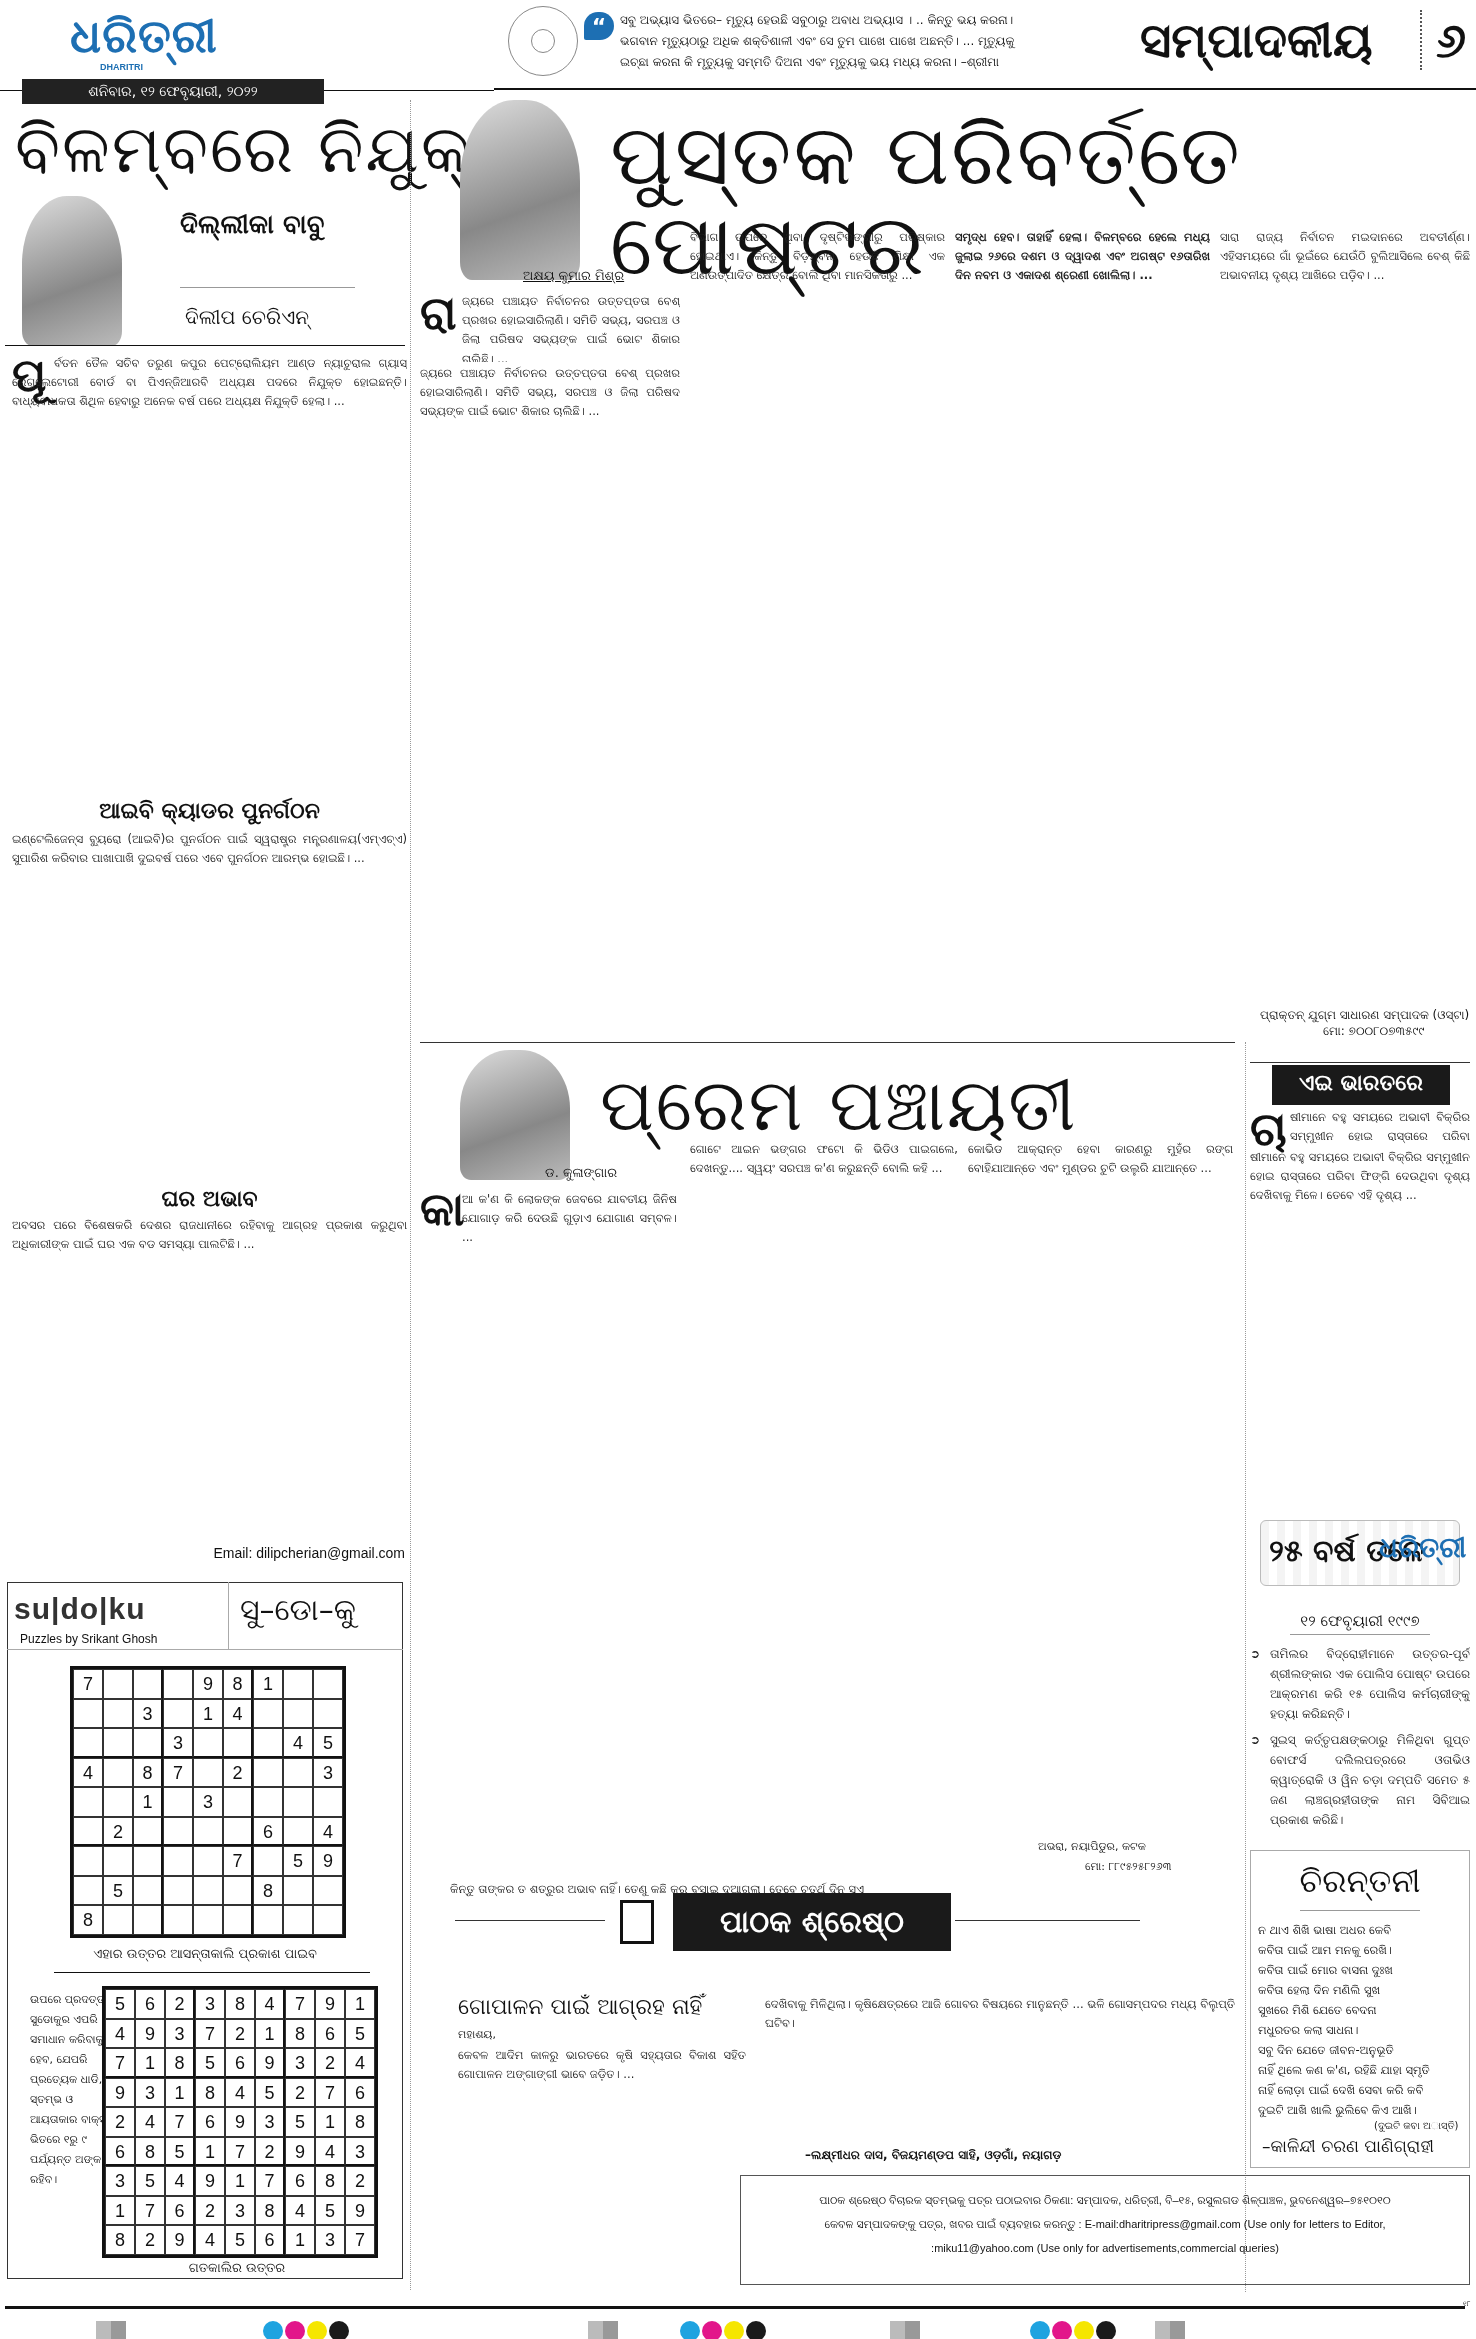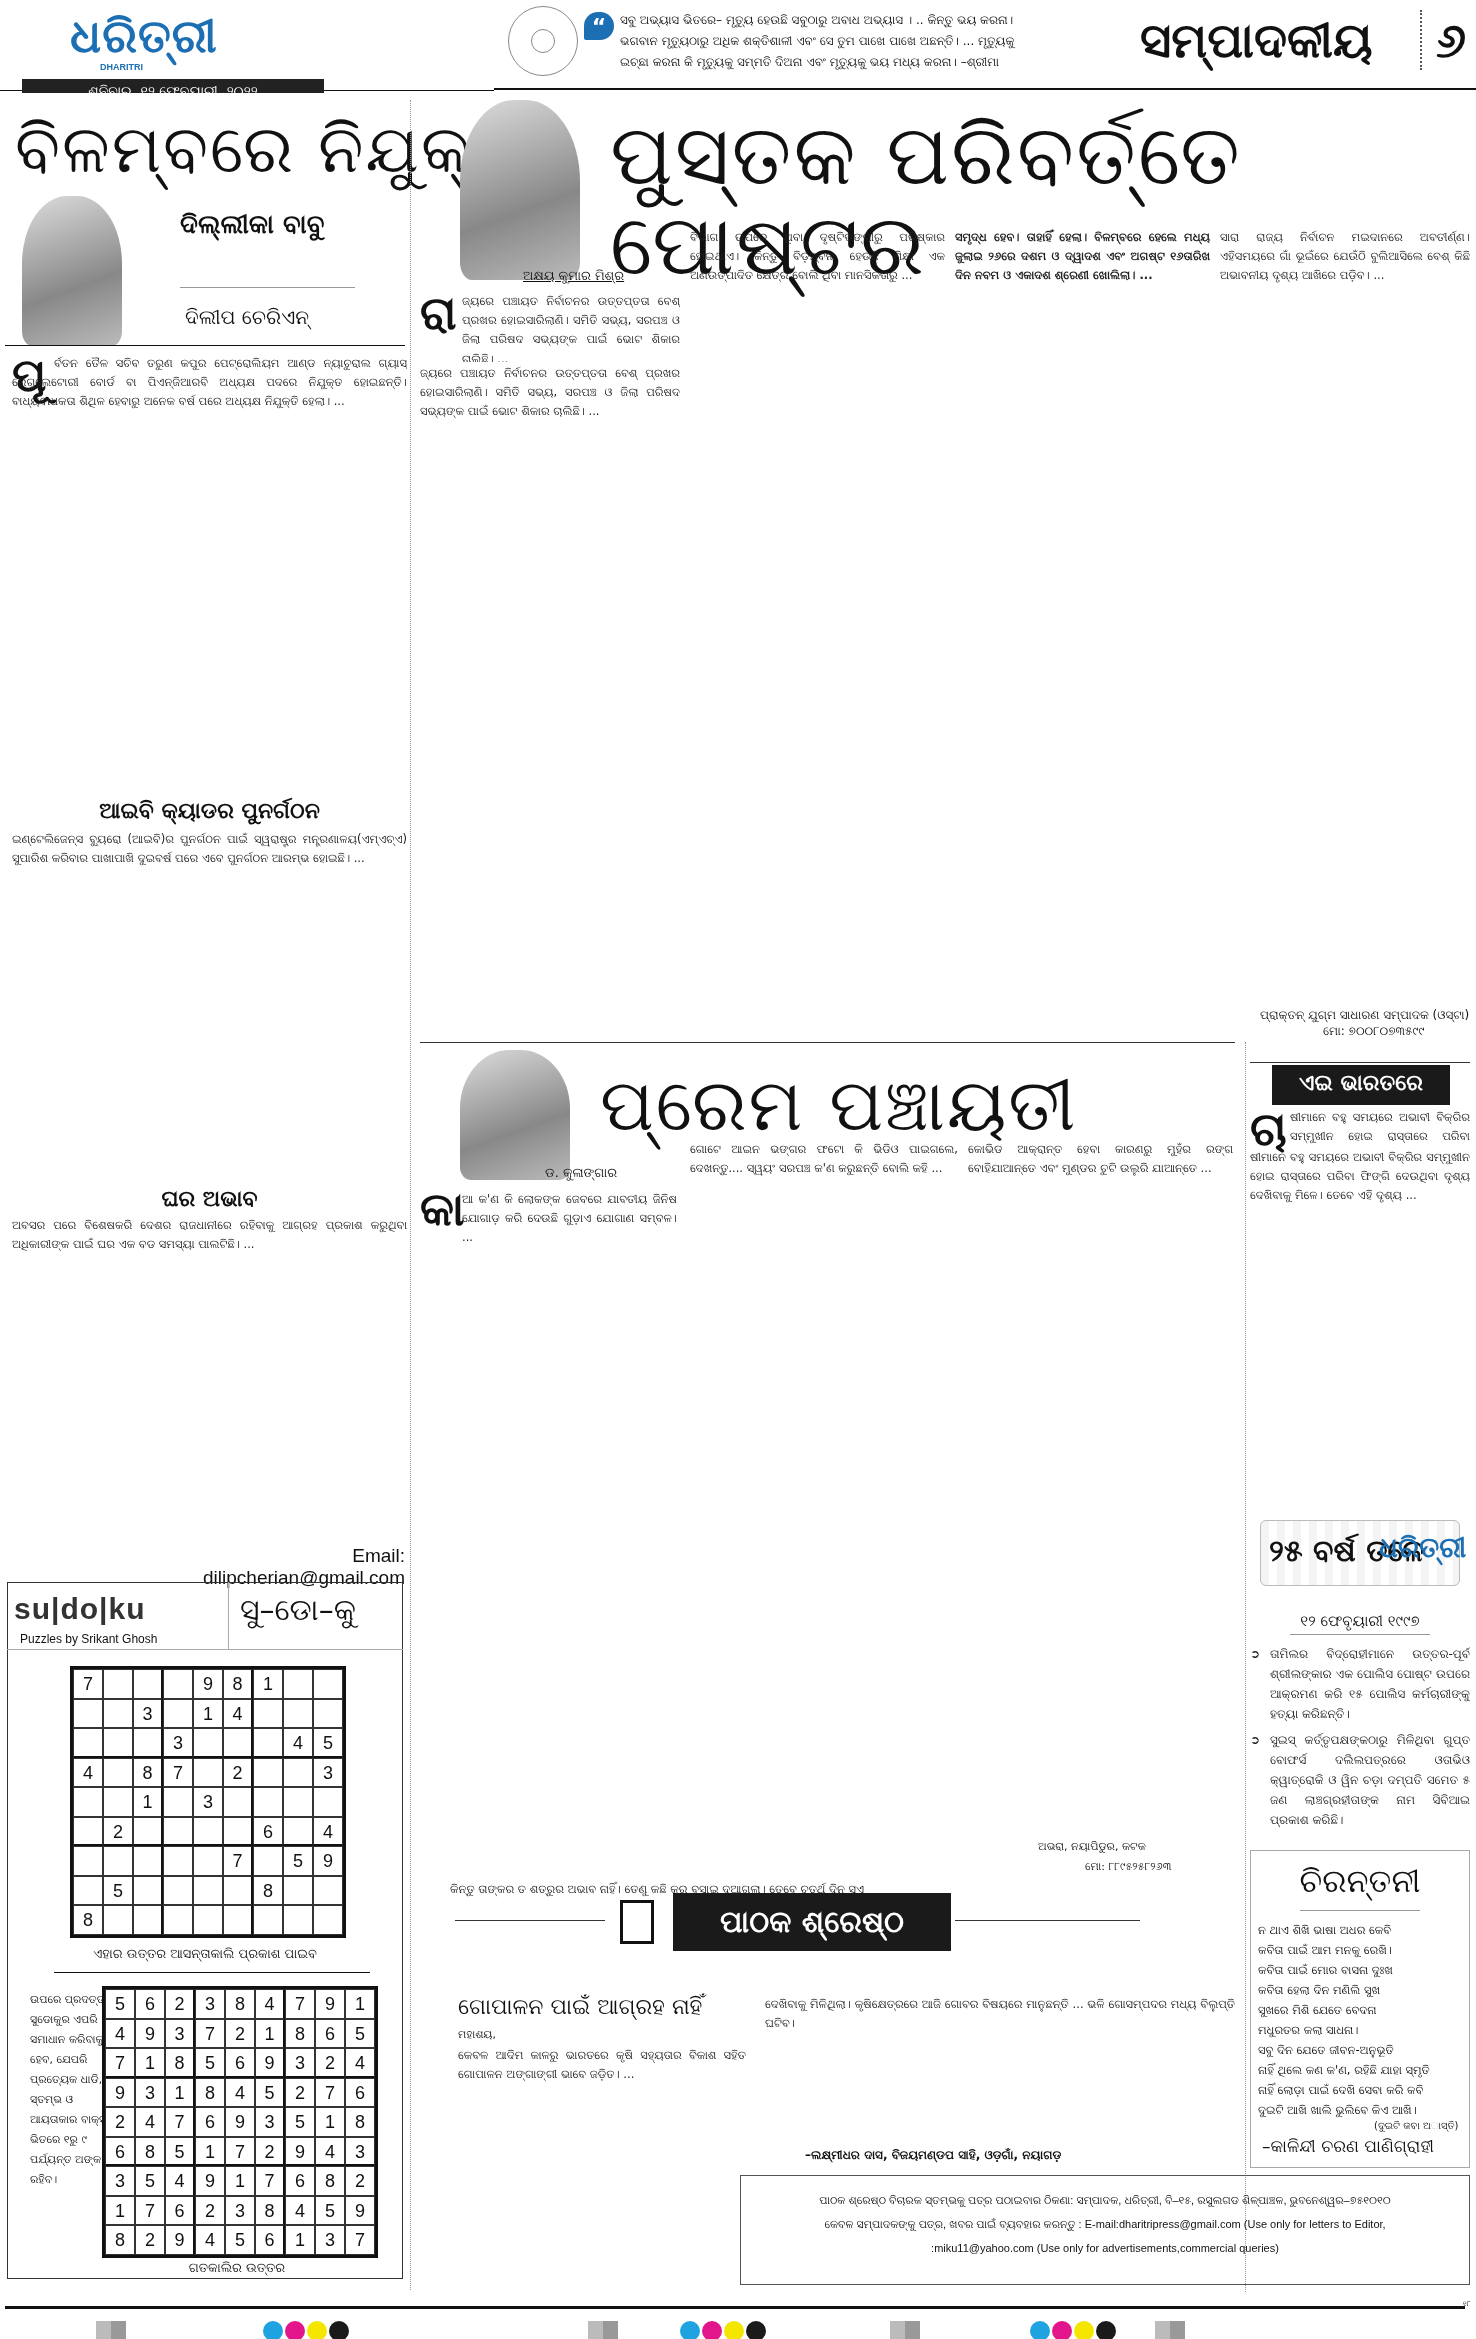--- a/index.html
+++ b/index.html
@@ -2,21 +2,21 @@
 <html><head>
 <meta charset="utf-8">
 <style>
   * { box-sizing: border-box; margin: 0; padding: 0; }
   body { width: 1476px; height: 2339px; background: #fff; font-family: "DejaVu Sans", sans-serif; color: #111; position: relative; overflow: hidden; }
   .abs { position: absolute; }
   .masthead-logo { left: 70px; top: 10px; width: 130px; height: 70px; }
   .logo-word { font-size: 46px; color: #1d6fb3; font-weight: bold; line-height: 52px; letter-spacing: 1px; }
   .logo-sub { font-size: 9px; color: #1d6fb3; font-weight: bold; font-family: "Liberation Sans", sans-serif; margin-left: 30px; }
   .rule { background: #111; height: 2px; }
-  .datebar { left: 22px; top: 79px; width: 302px; height: 14px; background: #222; color: #fff; font-size: 14px; text-align: center; line-height: 25px; }
+  .datebar { left: 22px; top: 79px; width: 302px; height: 25px; background: #222; color: #fff; font-size: 14px; text-align: center; line-height: 25px; }
   .quote-wheel { left: 508px; top: 6px; width: 70px; height: 70px; border: 1.5px solid #888; border-radius: 50%; }
   .quote-wheel:after { content: ""; position: absolute; left: 22px; top: 22px; width: 22px; height: 22px; border: 1.5px solid #888; border-radius: 50%; }
   .quote-mark { left: 584px; top: 12px; width: 30px; height: 28px; background: #1d6fb3; border-radius: 14px 14px 14px 2px; color: #fff; font-size: 22px; font-weight: bold; text-align: center; line-height: 30px; }
   .quote-text { left: 620px; top: 10px; width: 400px; font-size: 12px; line-height: 21px; }
   .section-title { left: 1140px; top: 10px; font-size: 48px; font-weight: bold; line-height: 60px; }
   .page-num { left: 1420px; top: 10px; font-size: 48px; font-weight: bold; line-height: 60px; border-left: 2px dotted #555; padding-left: 14px; }
   .headline-big { font-size: 72px; line-height: 90px; font-weight: normal; letter-spacing: 2px; }
   .photo { background: linear-gradient(160deg,#ddd,#888 60%,#bbb); border-radius: 45% 45% 10% 10%; }
   .byline { font-size: 20px; line-height: 28px; }
   .col-text { font-size: 11.5px; line-height: 19.2px; text-align: justify; color: #222; overflow: hidden; }
@@ -56,21 +56,21 @@
 <div class="abs" style="left:180px;top:287px;width:175px;height:1px;background:#999;"></div>
 <div class="abs byline" style="left:185px;top:303px;">ଦିଲୀପ ଚେରିଏନ୍</div>
 <div class="abs rule" style="left:5px;top:345px;width:400px;height:1px;"></div>
 
 <div class="abs big-initial" style="left:12px;top:352px;">ପୂ</div>
 <div class="abs col-text" style="left:12px;top:354px;width:395px;height:440px;text-indent:42px;">ର୍ବତନ ତୈଳ ସଚିବ ତରୁଣ କପୁର ପେଟ୍ରୋଲିୟମ ଆଣ୍ଡ ନ୍ୟାଚୁରାଲ ଗ୍ୟାସ୍ ରେଗୁଲେଟୋରୀ ବୋର୍ଡ ବା ପିଏନ୍‌ଜିଆରବି ଅଧ୍ୟକ୍ଷ ପଦରେ ନିଯୁକ୍ତ ହୋଇଛନ୍ତି। ବାଧ୍ୟବାଧକତା ଶିଥିଳ ହେବାରୁ ଅନେକ ବର୍ଷ ପରେ ଅଧ୍ୟକ୍ଷ ନିଯୁକ୍ତି ହେଲା। ...</div>
 <div class="abs subhead" style="left:12px;top:796px;width:395px;">ଆଇବି କ୍ୟାଡର ପୁନର୍ଗଠନ</div>
 <div class="abs col-text" style="left:12px;top:830px;width:395px;height:350px;">ଇଣ୍ଟେଲିଜେନ୍ସ ବ୍ୟୁରୋ (ଆଇବି)ର ପୁନର୍ଗଠନ ପାଇଁ ସ୍ୱରାଷ୍ଟ୍ର ମନ୍ତ୍ରଣାଳୟ(ଏମ୍ଏଚ୍ଏ) ସୁପାରିଶ କରିବାର ପାଖାପାଖି ଦୁଇବର୍ଷ ପରେ ଏବେ ପୁନର୍ଗଠନ ଆରମ୍ଭ ହୋଇଛି। ...</div>
 <div class="abs subhead" style="left:12px;top:1184px;width:395px;">ଘର ଅଭାବ</div>
 <div class="abs col-text" style="left:12px;top:1216px;width:395px;height:330px;">ଅବସର ପରେ ବିଶେଷକରି ଦେଶର ରାଜଧାନୀରେ ରହିବାକୁ ଆଗ୍ରହ ପ୍ରକାଶ କରୁଥିବା ଅଧିକାରୀଙ୍କ ପାଇଁ ଘର ଏକ ବଡ ସମସ୍ୟା ପାଲଟିଛି। ...</div>
-<div class="abs" style="left:200px;top:1545px;width:205px;font-family:'Liberation Sans',sans-serif;font-size:19px;text-align:right;">Email: dilipcherian@gmail.com</div>
+<div class="abs" style="left:200px;top:1545px;width:205px;font-family:'Liberation Sans',sans-serif;font-size:14px;text-align:right;">Email: dilipcherian@gmail.com</div>
 
 <div class="abs box" style="left:7px;top:1582px;width:396px;height:697px;"></div>
 <div class="abs" style="left:14px;top:1592px;font-family:'Liberation Sans',sans-serif;font-size:30px;font-weight:bold;color:#333;letter-spacing:1px;">su|do|ku</div>
 <div class="abs" style="left:20px;top:1632px;font-family:'Liberation Sans',sans-serif;font-size:12px;">Puzzles by Srikant Ghosh</div>
 <div class="abs" style="left:228px;top:1582px;width:1px;height:67px;background:#aaa;"></div>
 <div class="abs" style="left:240px;top:1592px;font-size:30px;">ସୁ–ଡୋ–କୁ</div>
 <div class="abs" style="left:7px;top:1649px;width:396px;height:1px;background:#aaa;"></div>
 <div class="abs sudoku-grid" id="puzzle-grid" style="left:70px;top:1666px;">
     <div class="sudoku-cell">7</div>
     <div class="sudoku-cell"></div>

